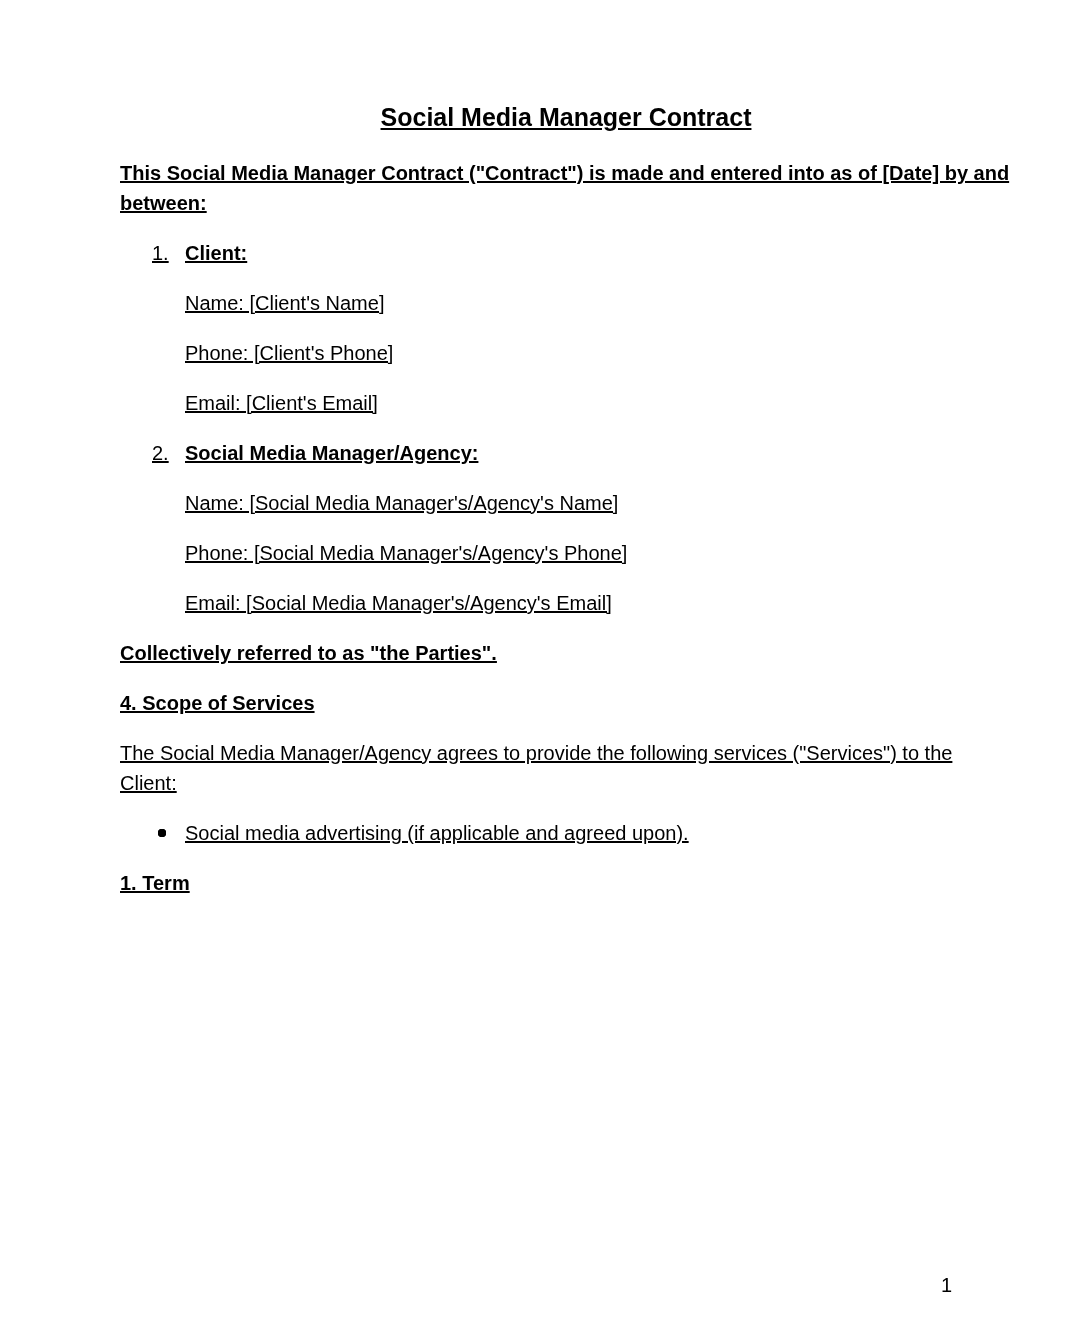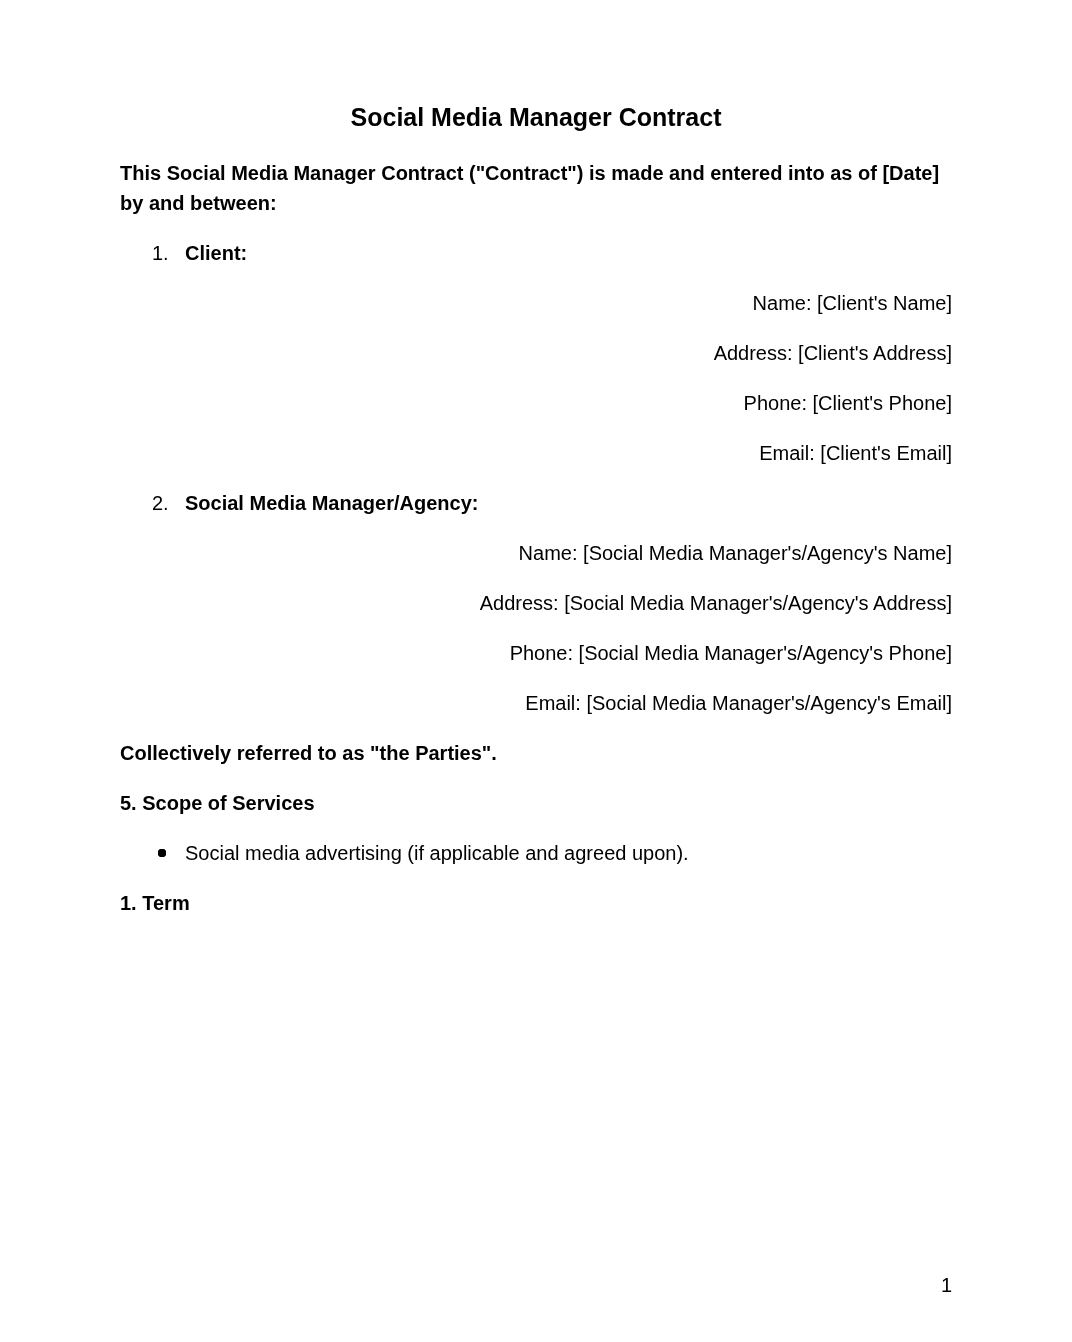--- a/index.html
+++ b/index.html
@@ -6,35 +6,36 @@
   html, body { background: #ffffff; }
   .page {
     position: relative;
     width: 1072px;
     height: 1342px;
     background: #ffffff;
     color: #000000;
     font-family: "Liberation Sans", "DejaVu Sans", sans-serif;
     font-size: 20px;
     line-height: 30px;
-    padding: 100px 120px 0 120px;
+    padding: 100px 60px 0 120px;
     overflow: hidden;
+    text-decoration: underline;
   }
   .title {
     font-size: 25px;
     line-height: 34px;
     font-weight: bold;
     text-align: center;
     margin-bottom: 24px;
   }
   .para { margin-bottom: 20px; }
   .bold { font-weight: bold; }
   .numbered { display: flex; padding-left: 32px; }
   .num { flex: 0 0 33px; width: 33px; }
-  .field { margin-left: 65px; text-align: right; }
+  .field { margin-left: 65px; }
   .bullet-item { position: relative; padding-left: 65px; }
   .bullet-dot {
     position: absolute;
     left: 38px;
     top: 11px;
     width: 8px;
     height: 8px;
     border-radius: 50%;
     background: #000000;
   }
@@ -53,36 +54,35 @@
 
   <h1 class="title">Social Media Manager Contract</h1>
 
   <p class="para bold">This Social Media Manager Contract ("Contract") is made and entered into as of [Date] by and between:</p>
 
   <div class="para numbered">
     <span class="num">1.</span>
     <span class="bold">Client:</span>
   </div>
   <p class="para field">Name: [Client's Name]</p>
-  <p class="para field">Address: [Client's Address]</p>
   <p class="para field">Phone: [Client's Phone]</p>
   <p class="para field">Email: [Client's Email]</p>
 
   <div class="para numbered">
     <span class="num">2.</span>
     <span class="bold">Social Media Manager/Agency:</span>
   </div>
   <p class="para field">Name: [Social Media Manager's/Agency's Name]</p>
-  <p class="para field">Address: [Social Media Manager's/Agency's Address]</p>
   <p class="para field">Phone: [Social Media Manager's/Agency's Phone]</p>
   <p class="para field">Email: [Social Media Manager's/Agency's Email]</p>
 
   <p class="para bold">Collectively referred to as "the Parties".</p>
 
-  <p class="para bold">5. Scope of Services</p>
+  <p class="para bold">4. Scope of Services</p>
+  <p class="para">The Social Media Manager/Agency agrees to provide the following services ("Services") to the Client:</p>
 
   <div class="para bullet-item">
     <span class="bullet-dot"></span>
   </div>
   <div class="para bullet-item">
     <span class="bullet-dot"></span>
   </div>
   <div class="para bullet-item">
     <span class="bullet-dot"></span>
     <span>Social media advertising (if applicable and agreed upon).</span>

